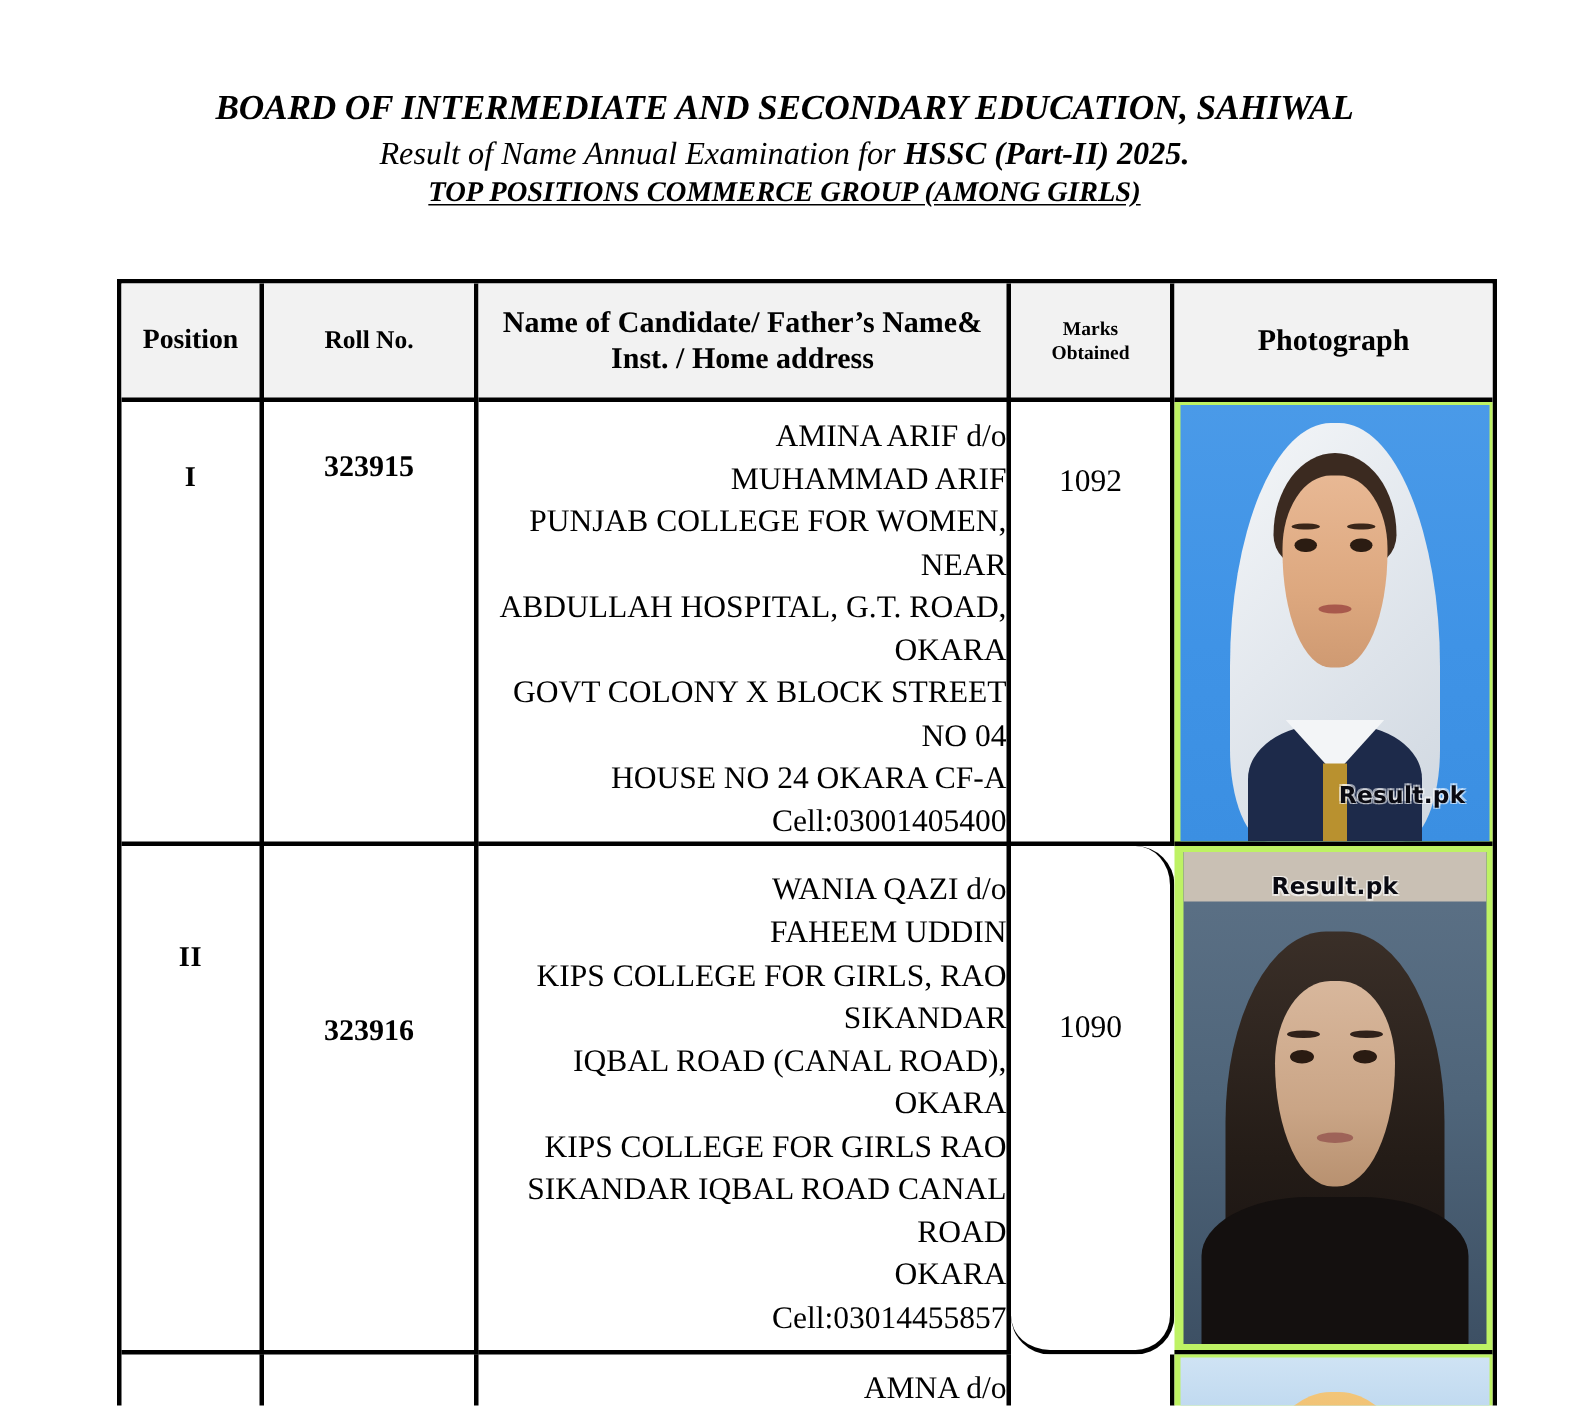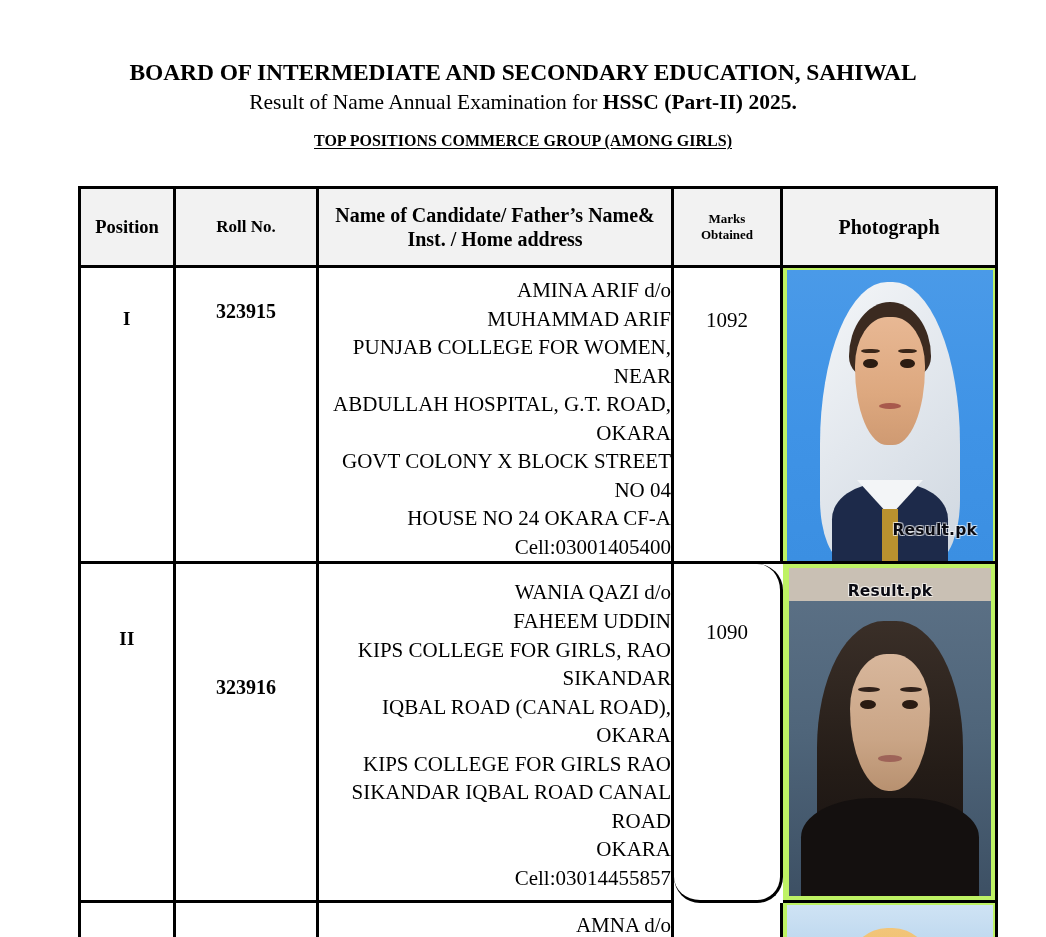--- a/index.html
+++ b/index.html
@@ -13,41 +13,42 @@
     font-family: "Liberation Serif", "DejaVu Serif", serif;
     color: #000000;
     overflow: hidden;
     position: relative;
   }
 
   
   .heading {
     text-align: center;
     padding-top: 58px;
+    font-style: italic;
   }
   .heading .line1 {
     font-size: 23.5px;
     font-weight: bold;
     letter-spacing: -0.1px;
     line-height: 1.24;
   }
   .heading .line2 {
     font-size: 21.5px;
     font-weight: normal;
     line-height: 1.30;
     margin-top: 2px;
   }
   .heading .line2 b { font-weight: bold; }
   .heading .line3 {
-    font-size: 16px;
+    font-size: 19px;
     font-weight: bold;
     text-decoration: underline;
     text-underline-offset: 2px;
     line-height: 1.26;
-    margin-top: 14px;
+    margin-top: 0;
   }
 
   
   .table-wrap {
     position: absolute;
     left: 78px;
     top: 186px;
     width: 888px;
   }
   table.result {
@@ -124,21 +125,21 @@
   tr.row-3 td.cell-name { padding-top: 8px; }
 
   
   tr.row-1 td.cell-position { padding-top: 40px; vertical-align: top; }
   tr.row-2 td.cell-position { padding-top: 64px; vertical-align: top; }
   tr.row-3 td.cell-position { padding-top: 90px; vertical-align: top; }
   tr.row-1 td.cell-rollno   { padding-top: 32px; vertical-align: top; }
   tr.row-2 td.cell-rollno   { padding-top: 112px; vertical-align: top; font-family: Liberation Serif, serif; }
   tr.row-3 td.cell-rollno   { padding-top: 92px; vertical-align: top; }
   tr.row-1 td.cell-marks    { padding-top: 40px; vertical-align: top; }
-  tr.row-2 td.cell-marks    { padding-top: 56px; vertical-align: top; border-radius: 26px; }
+  tr.row-2 td.cell-marks    { padding-top: 108px; vertical-align: top; border-radius: 26px; }
   tr.row-3 td.cell-marks    { padding-top: 96px; vertical-align: top; }
 
   
   .photo {
     position: relative;
     width: 100%;
     height: 100%;
     overflow: hidden;
   }
   .photo .frame {

